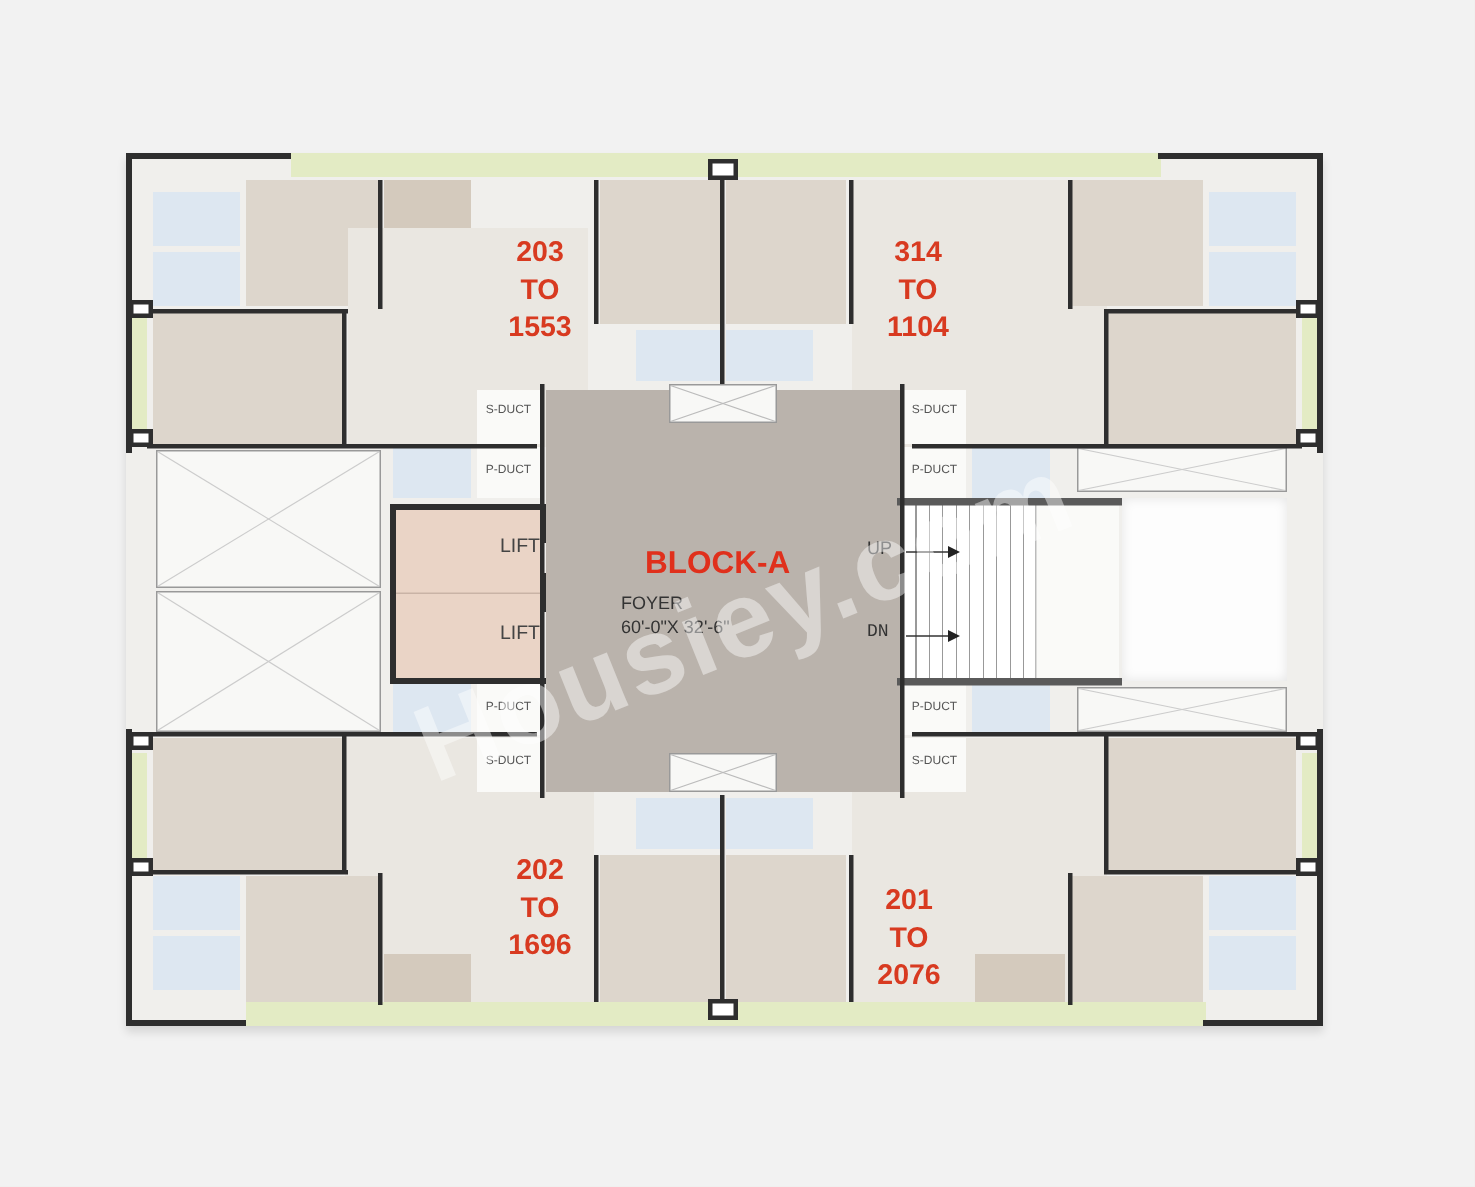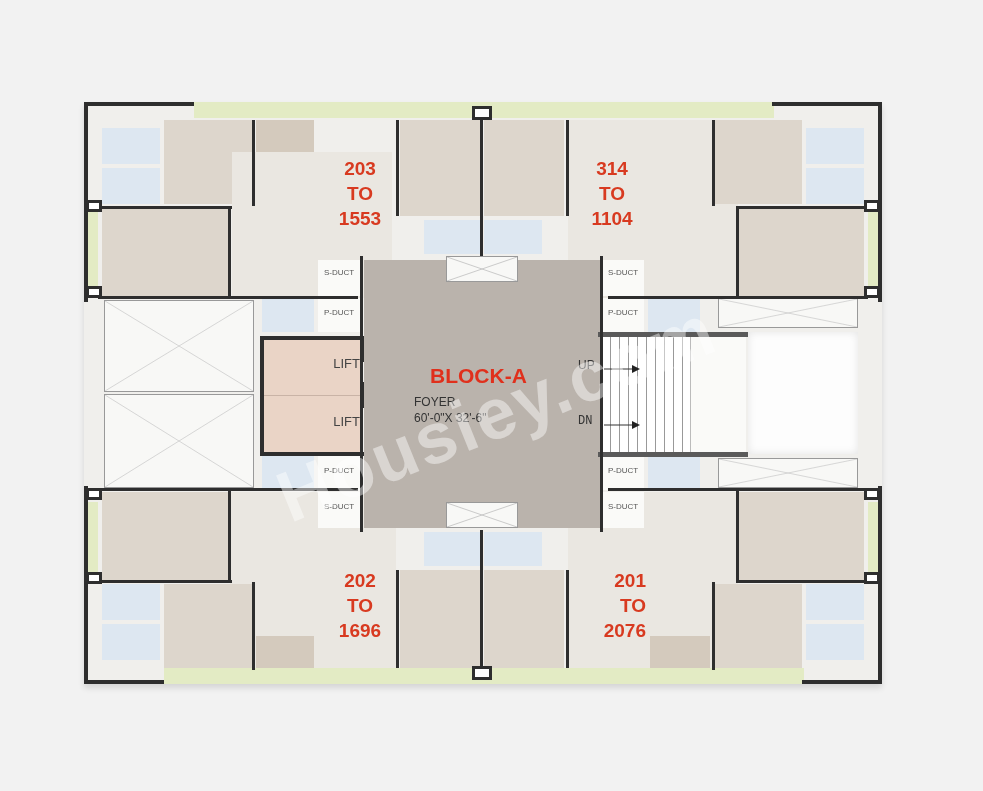--- a/index.html
+++ b/index.html
@@ -84,21 +84,21 @@
     <div>TO</div>
     <div>1696</div>
   </div>
   <div class="abs bath" style="left:340px;top:430px;width:58px;height:34px;"></div>
   <div class="abs bath" style="left:400px;top:430px;width:58px;height:34px;"></div>
   <div class="abs room" style="left:316px;top:468px;width:82px;height:98px;"></div>
   <div class="abs room" style="left:400px;top:468px;width:80px;height:98px;"></div>
 
   <div class="abs hall" style="left:484px;top:390px;width:170px;height:176px;"></div>
   <div class="abs kitchen" style="left:566px;top:534px;width:60px;height:32px;"></div>
-  <div class="abs unit-label" style="left:482px;top:466px;text-align:right;">
+  <div class="abs unit-label" style="left:482px;top:486px;">
     <div>201</div>
     <div>TO</div>
     <div>2076</div>
   </div>
   <div class="abs room" style="left:654px;top:390px;width:126px;height:88px;"></div>
   <div class="abs room" style="left:630px;top:482px;width:88px;height:84px;"></div>
   <div class="abs bath" style="left:722px;top:482px;width:58px;height:36px;"></div>
   <div class="abs bath" style="left:722px;top:522px;width:58px;height:36px;"></div>
 
   <div class="abs foyer" style="left:280px;top:158px;width:236px;height:268px;"></div>

